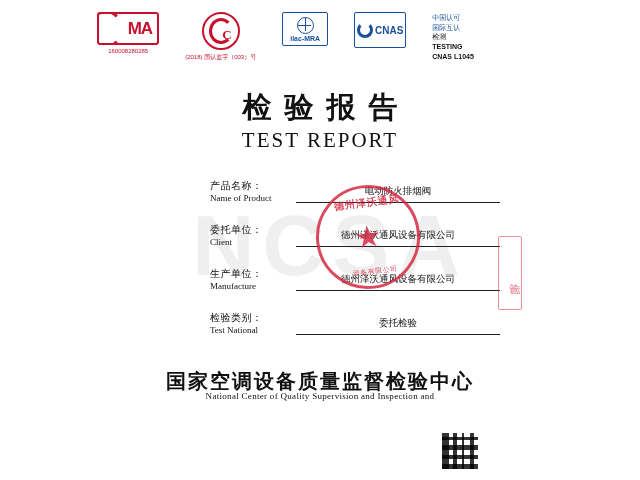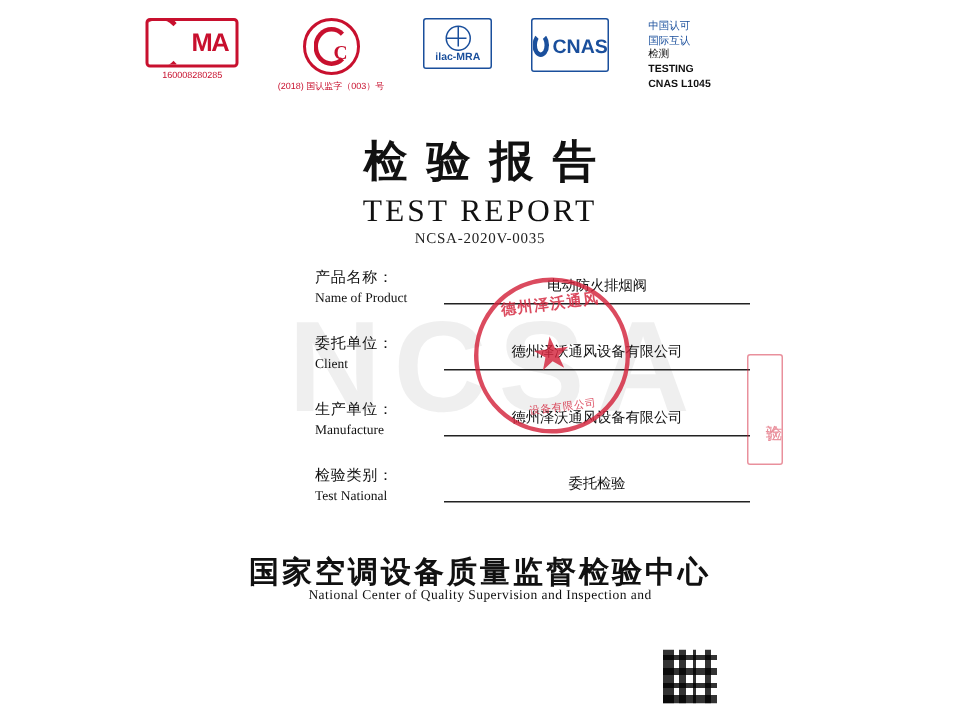--- a/index.html
+++ b/index.html
@@ -177,21 +177,21 @@
   .cnas-mark .cnas-swirl {
     width: 16px;
     height: 16px;
     border: 3px solid #1a4f9c;
     border-radius: 50%;
     border-top-color: transparent;
     box-sizing: border-box;
   }
   .cnas-mark .cnas-text {
     font-family: "Liberation Sans", sans-serif;
-    font-size: 13px;
+    font-size: 10px;
     font-weight: bold;
     color: #1a4f9c;
     letter-spacing: 0px;
   }
 
   
   .cnas-info {
     font-family: "Liberation Sans", sans-serif;
     font-size: 7px;
     color: #111;
@@ -449,21 +449,20 @@
       <div class="bold">TESTING</div>
       <div class="bold">CNAS L1045</div>
     </div>
 
   </div>
 
   <div class="watermark">NCSA</div>
 
   <div class="title-cn">检验报告</div>
   <div class="title-en">TEST REPORT</div>
-  <div class="report-no">NCSA-2020V-0035</div>
 
   <div class="fields">
 
     <div class="field-row">
       <div class="field-label">
         <span class="cn">产品名称：</span>
         <span class="en">Name of Product</span>
       </div>
       <div class="field-value">电动防火排烟阀</div>
     </div>

